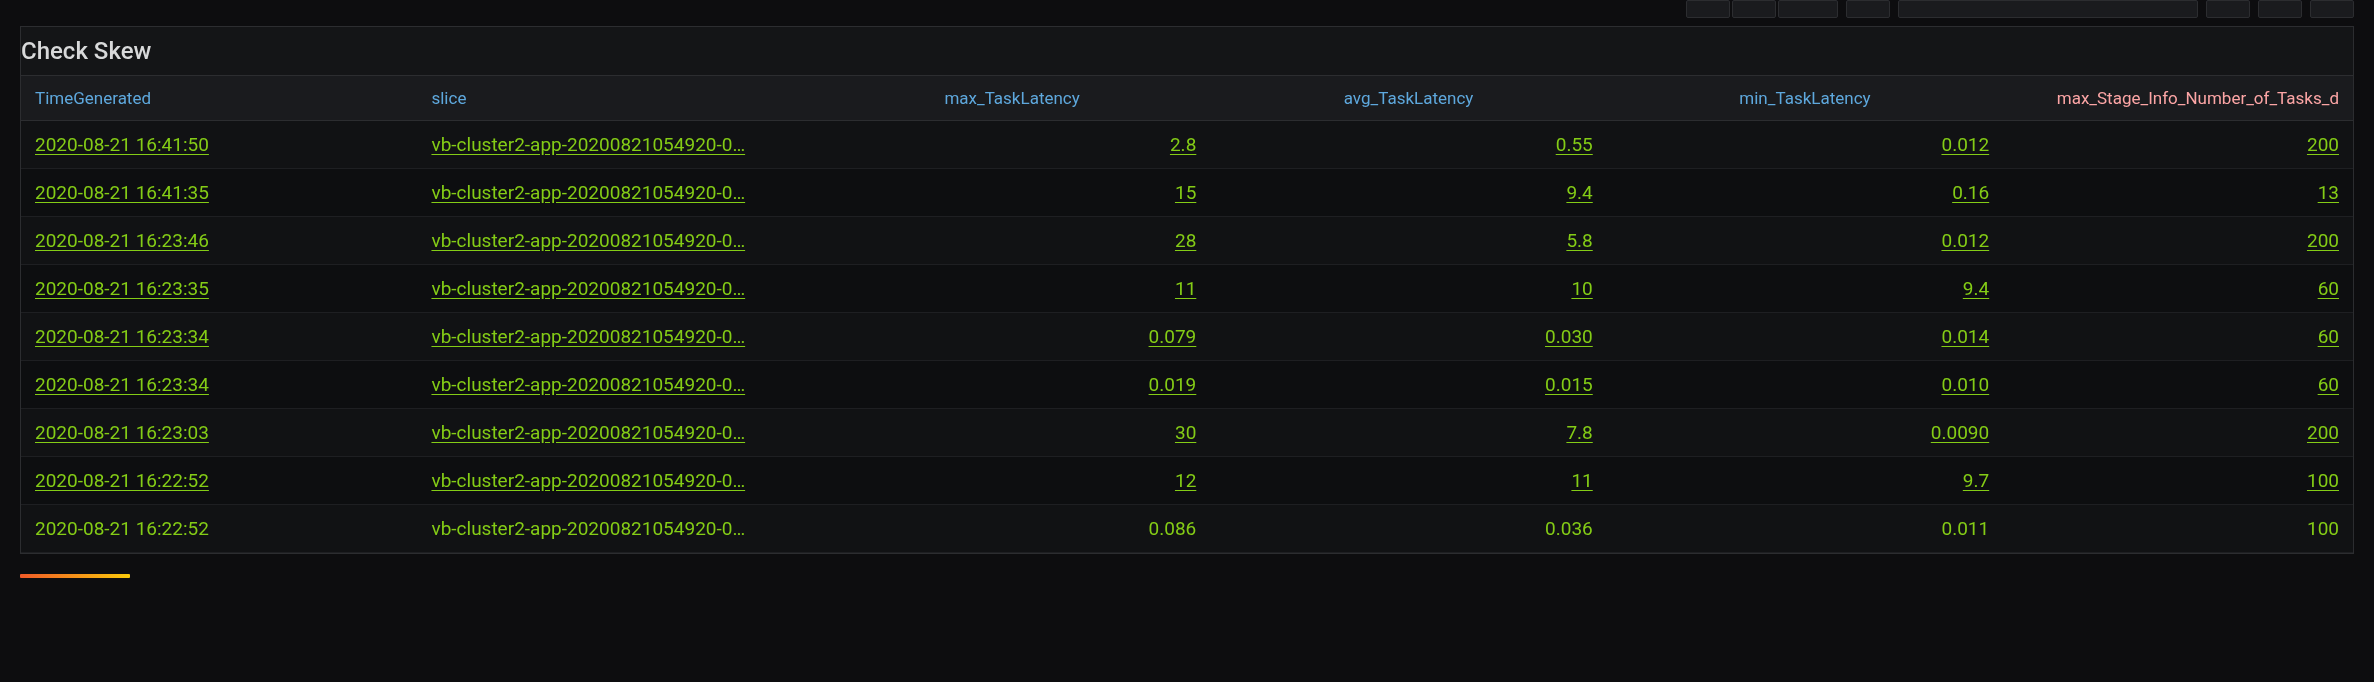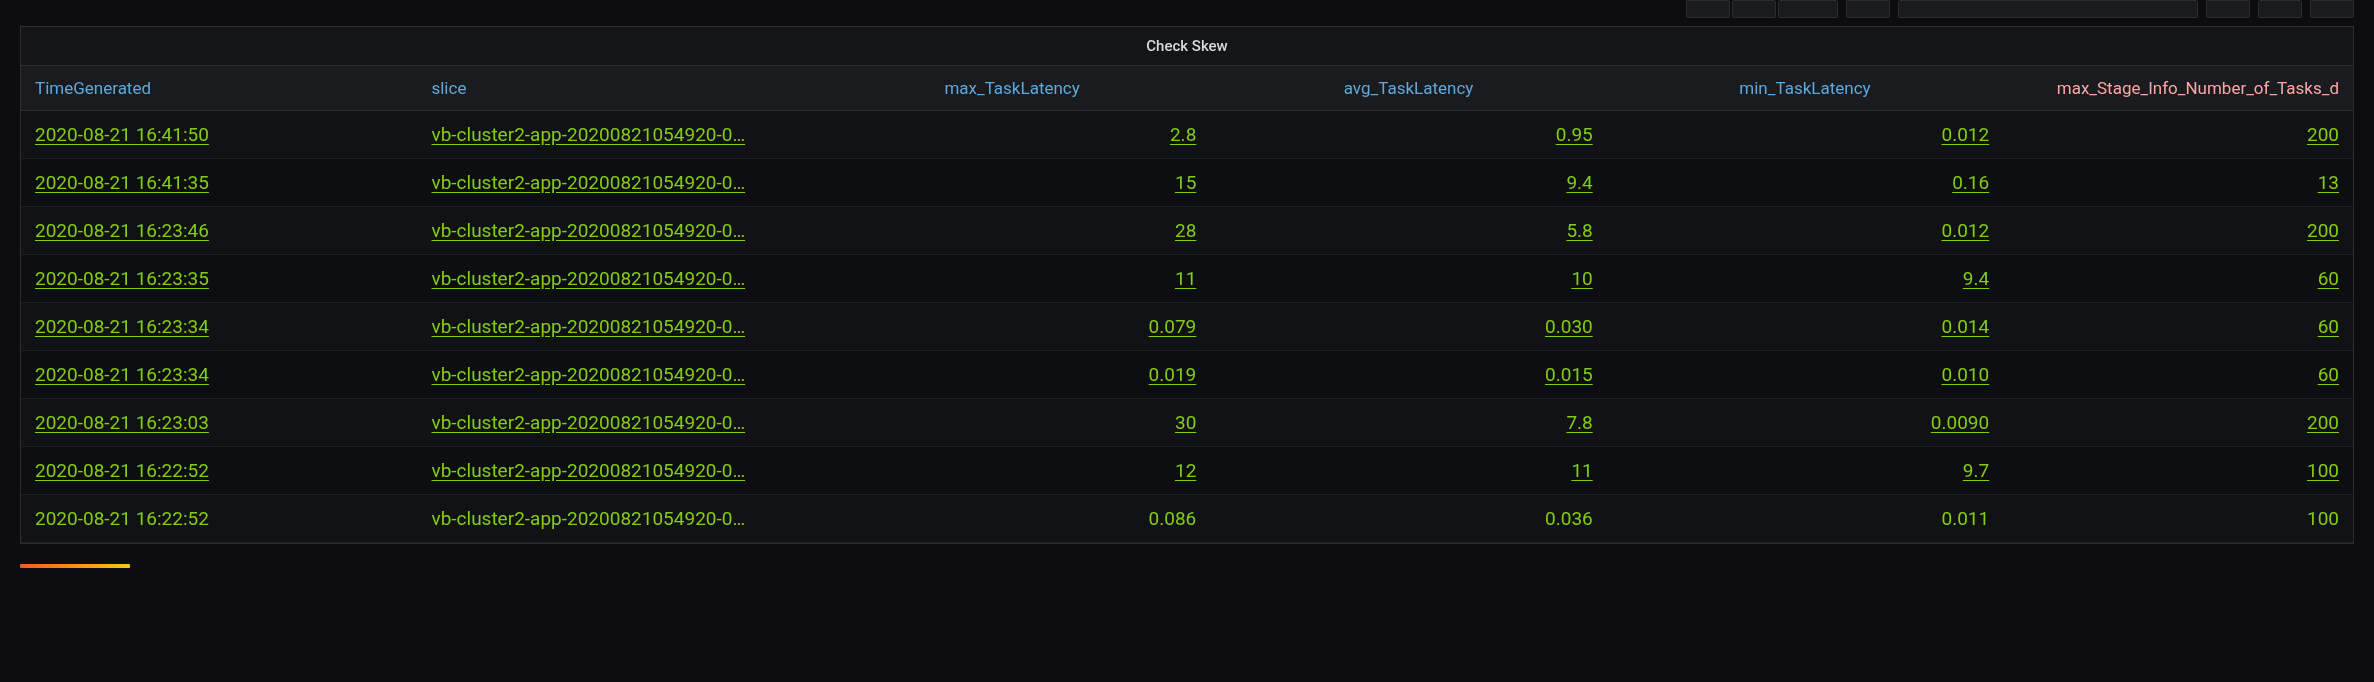--- a/index.html
+++ b/index.html
@@ -39,23 +39,23 @@
       height: 18px;
       background: #1a1b1e;
       border: 1px solid #2c2d30;
       border-radius: 2px;
     }
     .panel {
       margin: 0 20px 20px 20px;
       border: 1px solid #2c2d30;
     }
     .panel-header {
-      text-align: center;
+      text-align: left;
       padding: 10px 0;
-      font-size: 15px;
+      font-size: 24px;
       font-weight: 500;
       color: #d8d9da;
       border-bottom: 1px solid #2c2d30;
       background: #141517;
     }
     table {
       width: 100%;
       border-collapse: collapse;
       table-layout: fixed;
     }
@@ -158,21 +158,21 @@
         <th class="num">avg_TaskLatency</th>
         <th class="num">min_TaskLatency</th>
         <th class="last">max_Stage_Info_Number_of_Tasks_d</th>
       </tr>
     </thead>
     <tbody id="tbody">
     <tr>
           <td class="link">2020-08-21 16:41:50</td>
           <td class="link">vb-cluster2-app-20200821054920-0…</td>
           <td class="num link">2.8</td>
-          <td class="num link">0.95</td>
+          <td class="num link">0.55</td>
           <td class="num link">0.012</td>
           <td class="num link">200</td>
         </tr>
         <tr>
           <td class="link">2020-08-21 16:41:35</td>
           <td class="link">vb-cluster2-app-20200821054920-0…</td>
           <td class="num link">15</td>
           <td class="num link">9.4</td>
           <td class="num link">0.16</td>
           <td class="num link">13</td>

